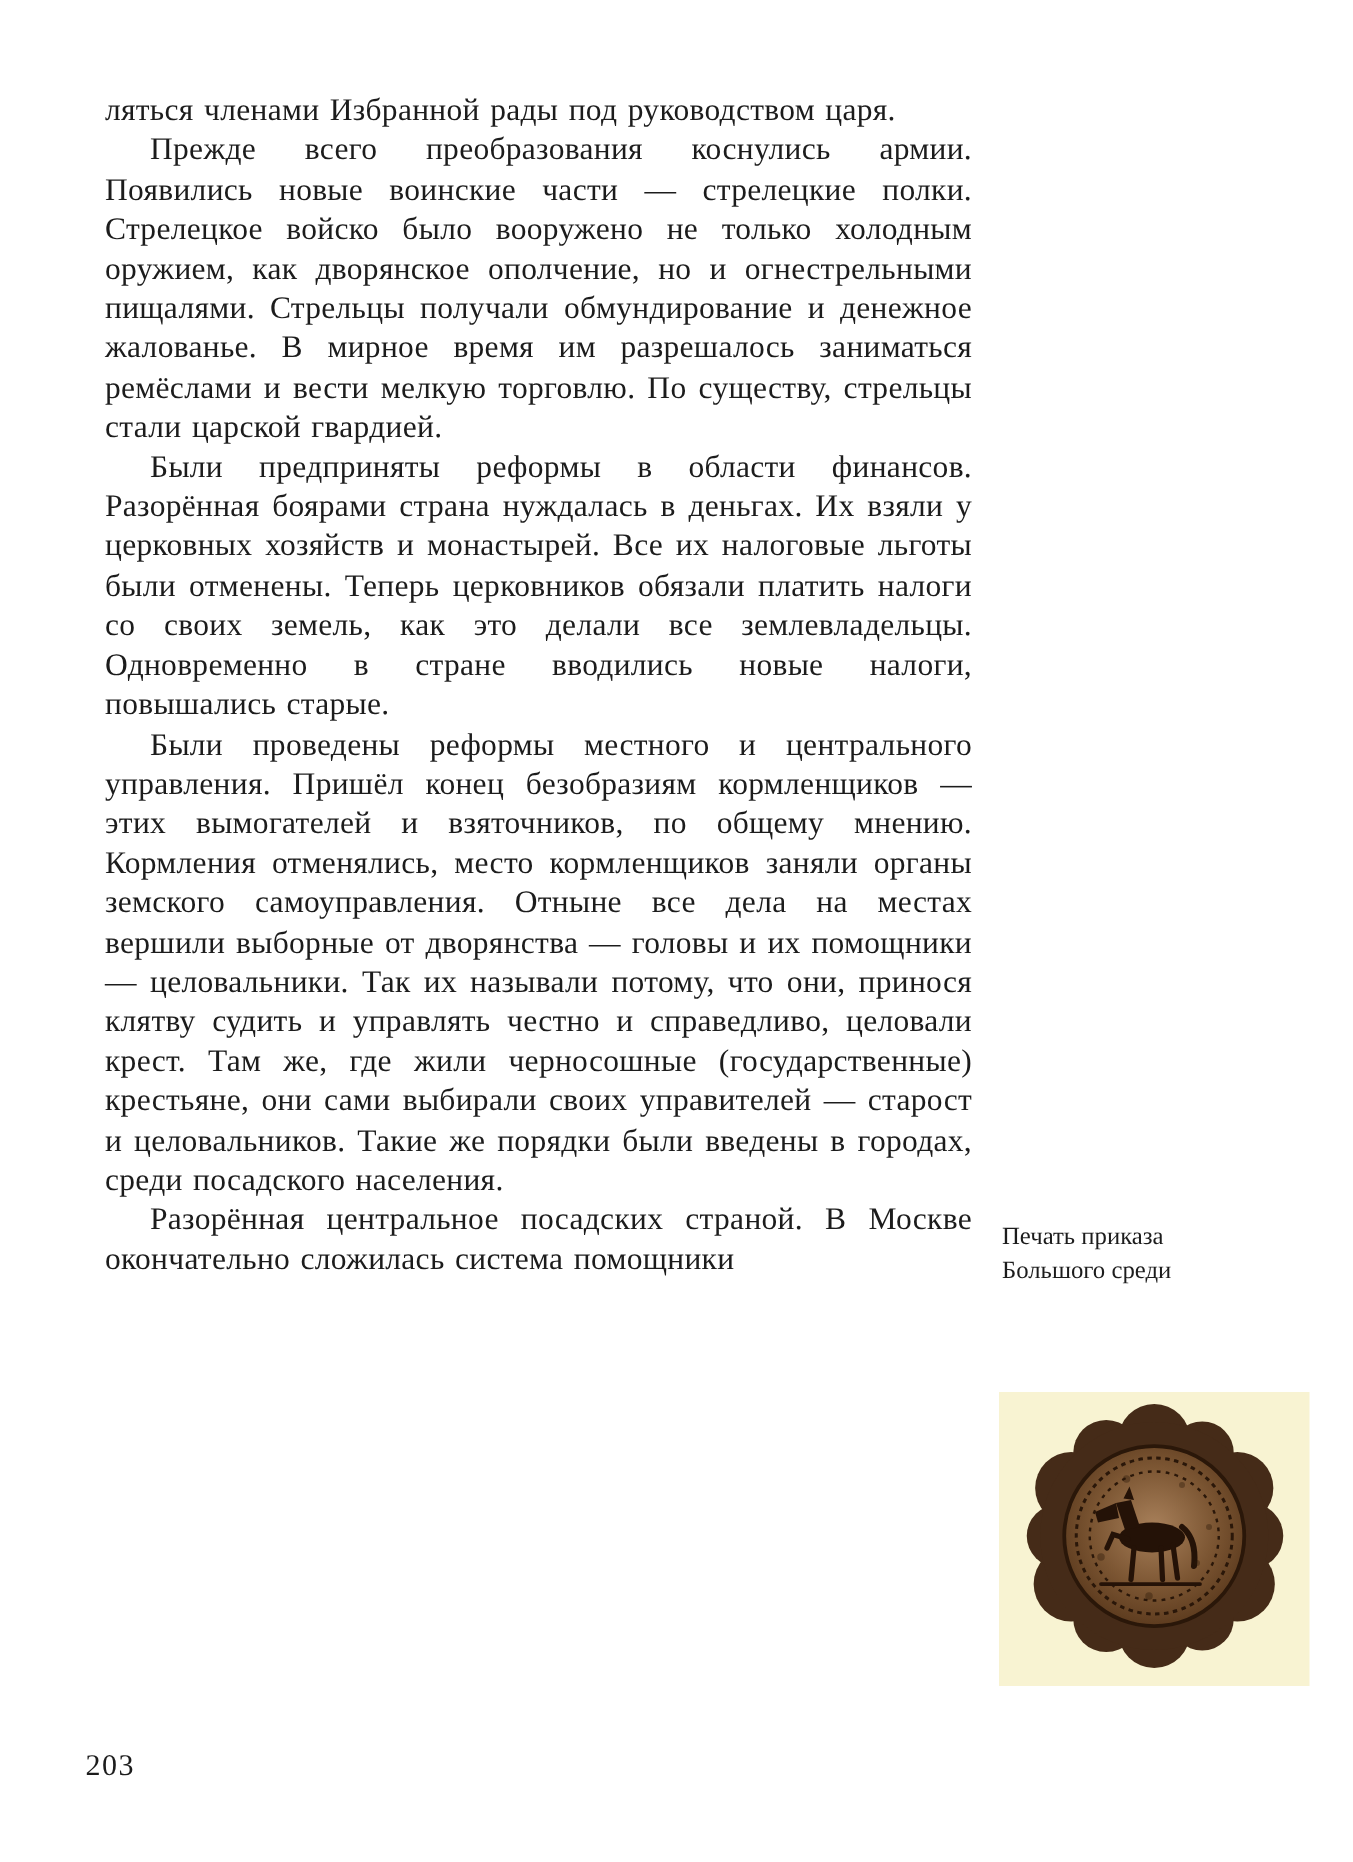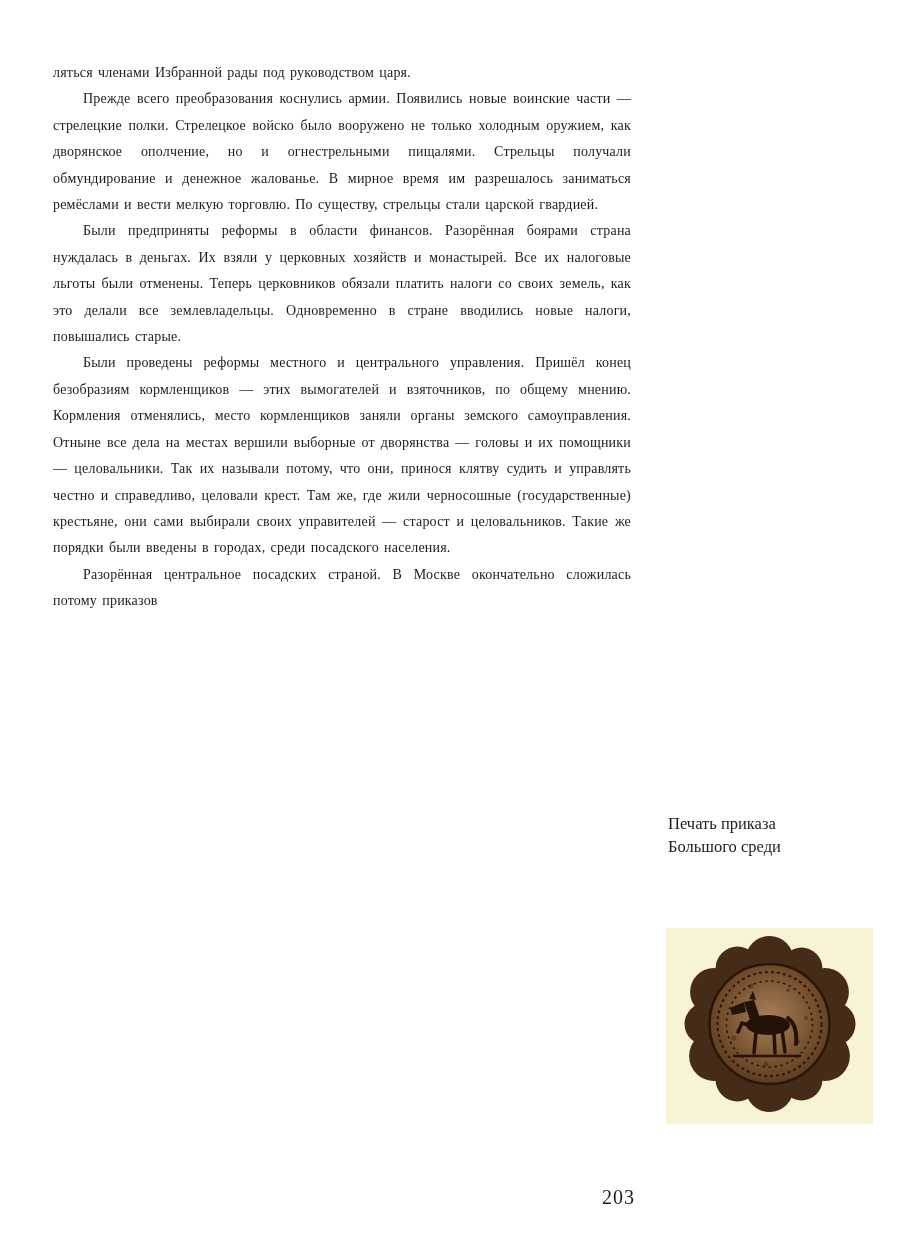--- a/index.html
+++ b/index.html
@@ -11,60 +11,60 @@
     --seal_deep:#533318;
     --seal_line:#2a1709;
     --horse:#241207;
   }
   html,body{margin:0;padding:0;background:#ffffff;}
   .page{
     position:relative;width:902px;height:1241px;background:#ffffff;
     font-family:"Liberation Serif", serif;color:var(--ink);overflow:hidden;
   }
   .text-col{
-    position:absolute;left:53px;top:60px;width:578px;
-    font-size:14px;line-height:26.4px;text-align:justify;
+    position:absolute;left:70px;top:60px;width:578px;
+    font-size:21px;line-height:26.4px;text-align:justify;
     letter-spacing:0.2px;word-spacing:1.5px;
   }
   .para{margin:0;}
   .para.indent{text-indent:30px;}
   .it{}
   .caption{
     position:absolute;left:668px;top:812px;width:205px;
     font-size:16.5px;line-height:1.4;
   }
   .panel{
     position:absolute;left:666px;top:928px;width:207px;height:196px;
     background:var(--panel_bg);
   }
   .panel svg{display:block;}
   .page-num{
-    position:absolute;left:57px;top:1166px;width:578px;text-align:right;
-    font-size:20px;letter-spacing:1px;margin-top:20px;
+    position:absolute;left:57px;top:1166px;width:578px;
+    font-size:20px;letter-spacing:1px;
   }
   .seal-outer{fill:var(--seal_dark);}
   .ring-stroke{stroke:var(--seal_line);fill:none;}
   .horse{fill:var(--horse);}
   .horse-stroke{stroke:var(--horse);fill:none;stroke-linecap:round;}
   .speckle{fill:rgba(42,23,9,0.38);}
   .stop1{stop-color:var(--seal_light);}
   .stop2{stop-color:var(--seal_mid);}
   .stop3{stop-color:var(--seal_deep);}
 </style>
 </head>
 <body>
 
 <div class="page">
 
   <div class="text-col">
       <p class="para"><span>ляться членами Избранной рады под руководством царя.</span></p>
       <p class="para indent"><span>Прежде всего преобразования коснулись </span><span class="it">армии</span><span>. Появились новые воинские части — </span><span class="it">стрелецкие полки</span><span>. Стрелецкое войско было вооружено не только холодным оружием, как дворянское ополчение, но и огнестрельными </span><span class="it">пищалями</span><span>. Стрельцы получали обмундирование и денежное жалованье. В мирное время им разрешалось заниматься ремёслами и вести мелкую торговлю. По существу, стрельцы стали </span><span class="it">царской гвардией</span><span>.</span></p>
       <p class="para indent"><span>Были предприняты реформы в области </span><span class="it">финансов</span><span>. Разорённая боярами страна нуждалась в деньгах. Их взяли у церковных хозяйств и монастырей. Все их налоговые льготы были отменены. Теперь церковников обязали платить налоги со своих земель, как это делали все землевладельцы. Одновременно в стране вводились новые налоги, повышались старые.</span></p>
       <p class="para indent"><span>Были проведены реформы </span><span class="it">местного</span><span> и </span><span class="it">центрального управления</span><span>. Пришёл конец безобразиям кормленщиков — этих вымогателей и взяточников, по общему мнению. Кормления отменялись, место кормленщиков заняли органы земского самоуправления. Отныне все дела на местах вершили выборные от дворянства — </span><span class="it">головы</span><span> и их помощники — </span><span class="it">целовальники</span><span>. Так их называли потому, что они, принося клятву судить и управлять честно и справедливо, </span><span class="it">целовали</span><span> крест. Там же, где жили </span><span class="it">черносошные</span><span> (государственные) крестьяне, они сами выбирали своих управителей — </span><span class="it">старост</span><span> и </span><span class="it">целовальников</span><span>. Такие же порядки были введены в городах, среди посадского населения.</span></p>
-      <p class="para indent"><span>Разорённая </span><span class="it">центральное посадских страной</span><span>. В Москве окончательно сложилась </span><span class="it">потому приказов</span></p>
+      <p class="para indent"><span>Разорённая </span><span class="it">центральное посадских страной</span><span>. В Москве окончательно сложилась </span><span class="it">система помощники</span></p>
     </div>
 
   <div class="caption">
     <div>Печать приказа</div>
     <div>Большого среди</div>
   </div>
 
   <div class="panel">
     <svg viewBox="0 0 207 196" width="207" height="196" xmlns="http://www.w3.org/2000/svg">
       <defs>

